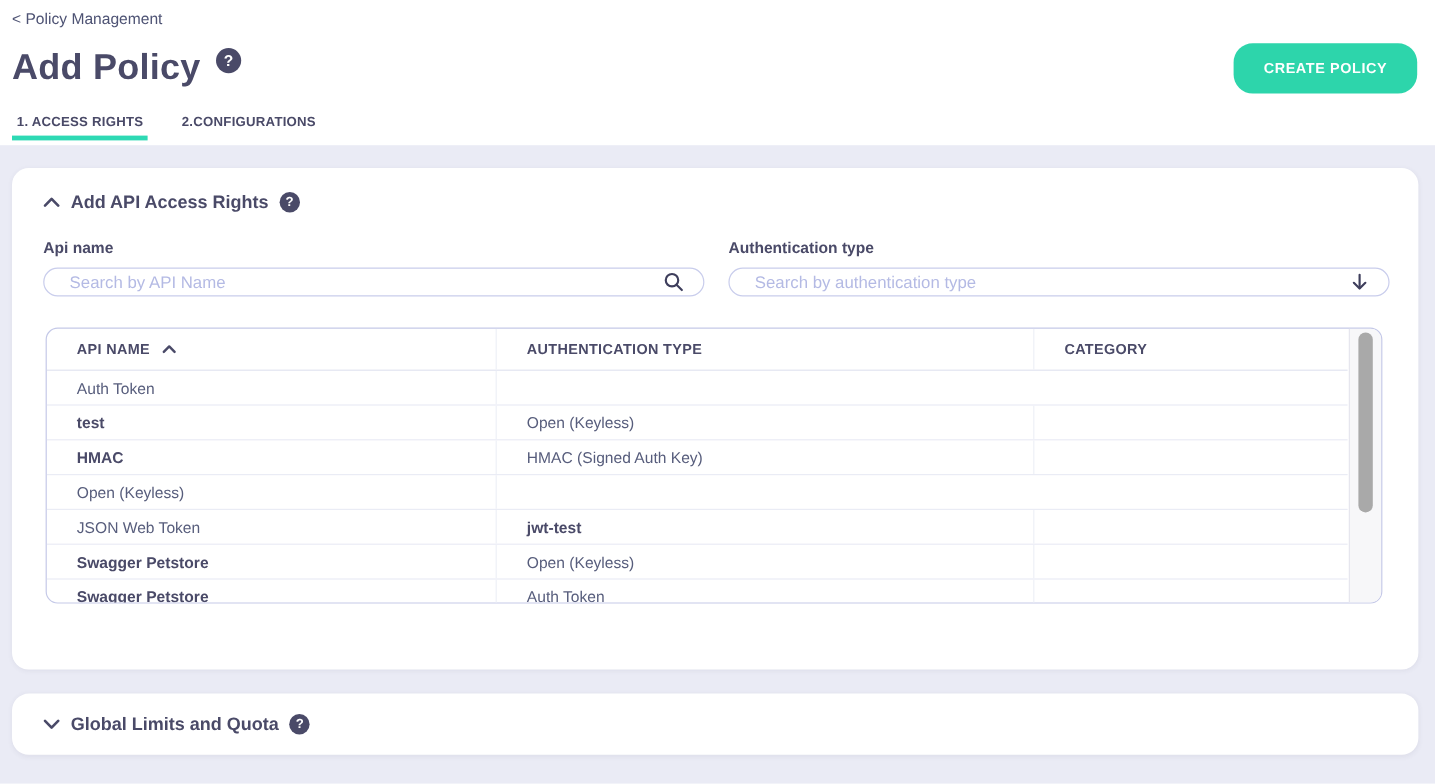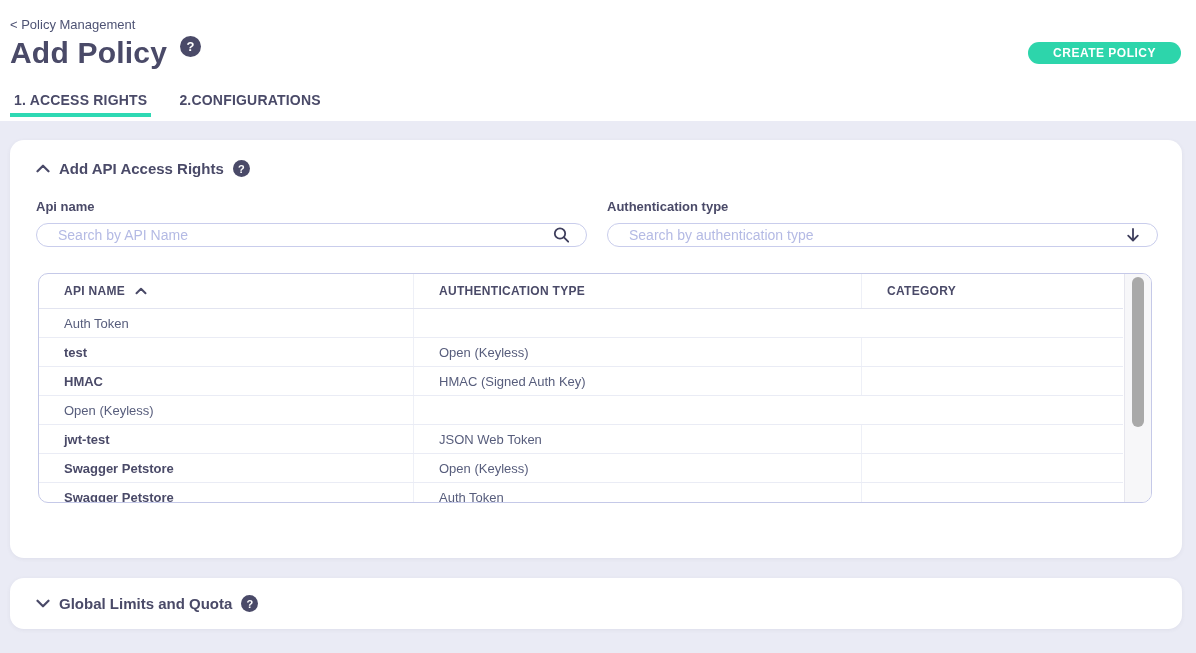--- a/index.html
+++ b/index.html
@@ -8,51 +8,51 @@
     font-family:"Liberation Sans","DejaVu Sans",sans-serif;
     background:#eaebf5;
     color:#4a4a68;
   }
 
   
   .page-header {
     position:relative; height:121px; background:#ffffff;
   }
   .breadcrumb {
-    position:absolute; top:17px; left:10px;
+    position:absolute; top:8px; left:10px;
     font-size:13px; color:#4e5374; cursor:pointer;
   }
   .title-row {
     position:absolute; top:36px; left:10px; right:15px;
     display:flex; align-items:center;
   }
   .page-title {
     font-size:30px; font-weight:700; color:#4a4a68; letter-spacing:.2px;
     display:flex; 
   }
   .help-badge {
     display:inline-flex; align-items:center; justify-content:center;
     background:#4a4a68; color:#ffffff; border-radius:50%;
     font-weight:700; cursor:pointer; flex:0 0 auto;
   }
   .help-badge.lg { width:21px; height:21px; font-size:13px; margin-left:13px; }
   .help-badge.sm { width:17px; height:17px; font-size:11px; margin-left:9px; }
   .create-btn {
-    margin-left:auto; height:22px; padding:0 25px;
+    margin-left:auto; height:42px; padding:0 25px;
     background:#2dd5ab; color:#ffffff; border:none; border-radius:16px;
     font-family:inherit; font-size:12px; font-weight:700; letter-spacing:.5px;
     cursor:pointer;
   }
   .tabs {
     position:absolute; left:10px; bottom:4px;
     display:flex; gap:24px;
   }
   .tab {
     position:relative; padding:0 4px 9px 4px;
-    font-size:14px; font-weight:700; letter-spacing:.2px;
+    font-size:11px; font-weight:700; letter-spacing:.2px;
     color:#4a4a68; cursor:pointer;
   }
   .tab.active::after {
     content:""; position:absolute; left:0; right:0; bottom:0; height:4px;
     background:#2ed9b4;
   }
 
   
   .content { padding:19px 14px 0 10px; }
   .card {
@@ -222,22 +222,22 @@
         <div class="t-row">
           <div class="cell c1 cell-api">HMAC</div>
           <div class="cell c2 cell-auth">HMAC (Signed Auth Key)</div>
           <div class="cell c3 cell-auth"></div>
         </div>
         <div class="t-row">
           <div class="cell c2 cell-auth">Open (Keyless)</div>
           <div class="cell c3 cell-auth"></div>
         </div>
         <div class="t-row">
+          <div class="cell c2 cell-auth">JSON Web Token</div>
           <div class="cell c1 cell-api">jwt-test</div>
-          <div class="cell c2 cell-auth">JSON Web Token</div>
           <div class="cell c3 cell-auth"></div>
         </div>
         <div class="t-row">
           <div class="cell c1 cell-api">Swagger Petstore</div>
           <div class="cell c2 cell-auth">Open (Keyless)</div>
           <div class="cell c3 cell-auth"></div>
         </div>
         <div class="t-row">
           <div class="cell c1 cell-api">Swagger Petstore</div>
           <div class="cell c2 cell-auth">Auth Token</div>

